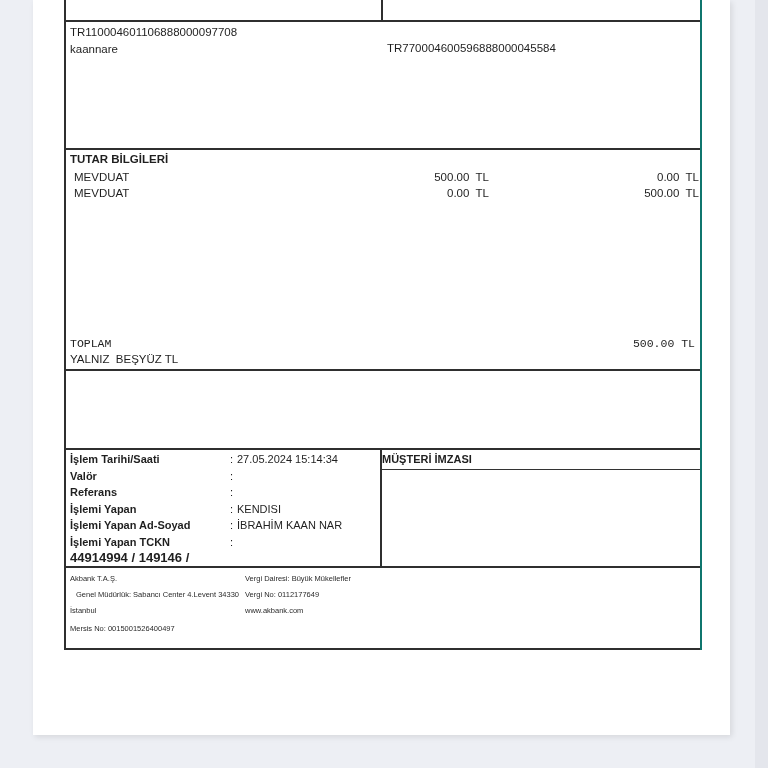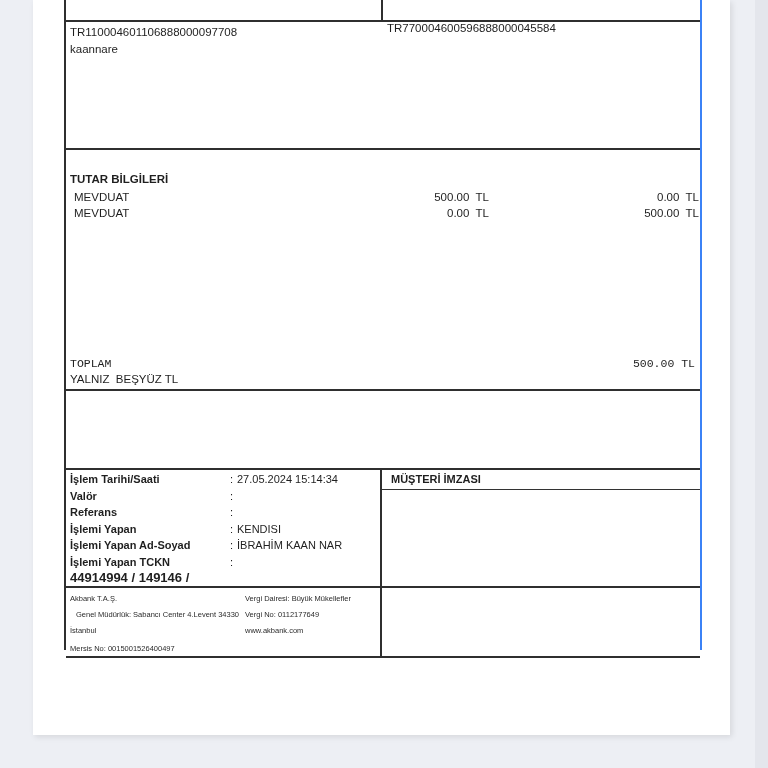--- a/index.html
+++ b/index.html
@@ -15,38 +15,38 @@
     background:#e4e6ec;
   }
   .page {
     position:absolute; left:33px; top:0; width:697px; height:735px;
     background:#ffffff;
     box-shadow:2px 2px 6px rgba(0,0,0,0.10);
   }
   .doc {
     position:absolute; left:31px; top:0; width:638px; height:650px;
     border-left:2px solid #2f2f2f;
-    border-right:2px solid #3b82f6;
+    border-right:2px solid #0f766e;
     font-size:11.5px;
   }
   .sec { position:relative; width:100%; border-bottom:2px solid #2f2f2f; }
 
   
   .top-row { height:22px; display:flex; }
   .top-cell-left { width:317px; border-right:2px solid #2f2f2f; }
   .top-cell-right { flex:1; }
 
   
   .iban-sec { height:128px; }
   .iban-left  { position:absolute; left:4px;  top:4px; }
-  .iban-right { position:absolute; left:321px; top:0; }
+  .iban-right { position:absolute; left:321px; top:20px; }
   .holder     { position:absolute; left:4px;  top:21px; }
 
   
-  .tutar-sec { height:221px;margin-top:20px; }
+  .tutar-sec { height:221px; }
   .tutar-title { position:absolute; left:4px; top:3px; font-weight:bold; }
   .arow { position:absolute; left:4px; width:100%; height:16px; }
   .arow-0 { top:21px; } .arow-1 { top:37px; }
   .alabel { position:absolute; left:4px; }
   .acol1  { position:absolute; right:215px; white-space:pre; }
   .acol2  { position:absolute; right:5px;  white-space:pre; }
   .total-row  { position:absolute; left:0; top:187px; width:100%; height:16px;font-family:Liberation Mono, monospace; }
   .total-label{ position:absolute; left:4px; }
   .total-value{ position:absolute; right:5px; }
   .amount-words { position:absolute; left:4px; top:203px; white-space:pre; }
@@ -60,25 +60,25 @@
   .left-cell  { width:316px; border-right:2px solid #2f2f2f; position:relative; }
   .right-cell { flex:1; position:relative; }
   .drow { position:relative; height:16.5px; font-size:11px; }
   .drows { padding-top:3px; }
   .dlabel { position:absolute; left:4px; font-weight:bold; white-space:nowrap;text-align:right; }
   .dcolon { position:absolute; left:164px; }
   .dvalue { position:absolute; left:171px; white-space:nowrap; }
   .ref-line { position:absolute; left:4px; bottom:1px; font-weight:bold; font-size:13px; }
   .sig-head {
     height:20px; border-bottom:1px solid #333;
-    font-weight:bold; font-size:11px; padding:3px 0 0 9px;
+    font-weight:bold; font-size:11px; padding:3px 0 0 0;
   }
 
   
-  .footer-sec { height:70px; }
+  .footer-sec { height:82px;flex-direction:column; }
   .fitem { position:absolute; font-size:7.5px; color:#2a2a2a; white-space:nowrap; }
   .fa0 { left:4px; top:6px; }  .fa1 { left:10px; top:22px; }
   .fa2 { left:4px; top:38px; } .fa3 { left:4px; top:56px; }
   .fb0 { left:179px; top:6px; } .fb1 { left:179px; top:22px; }
   .fb2 { left:179px; top:38px; }
 </style>
 </head>
 <body>
 
 <div class="scroll-strip"></div>

